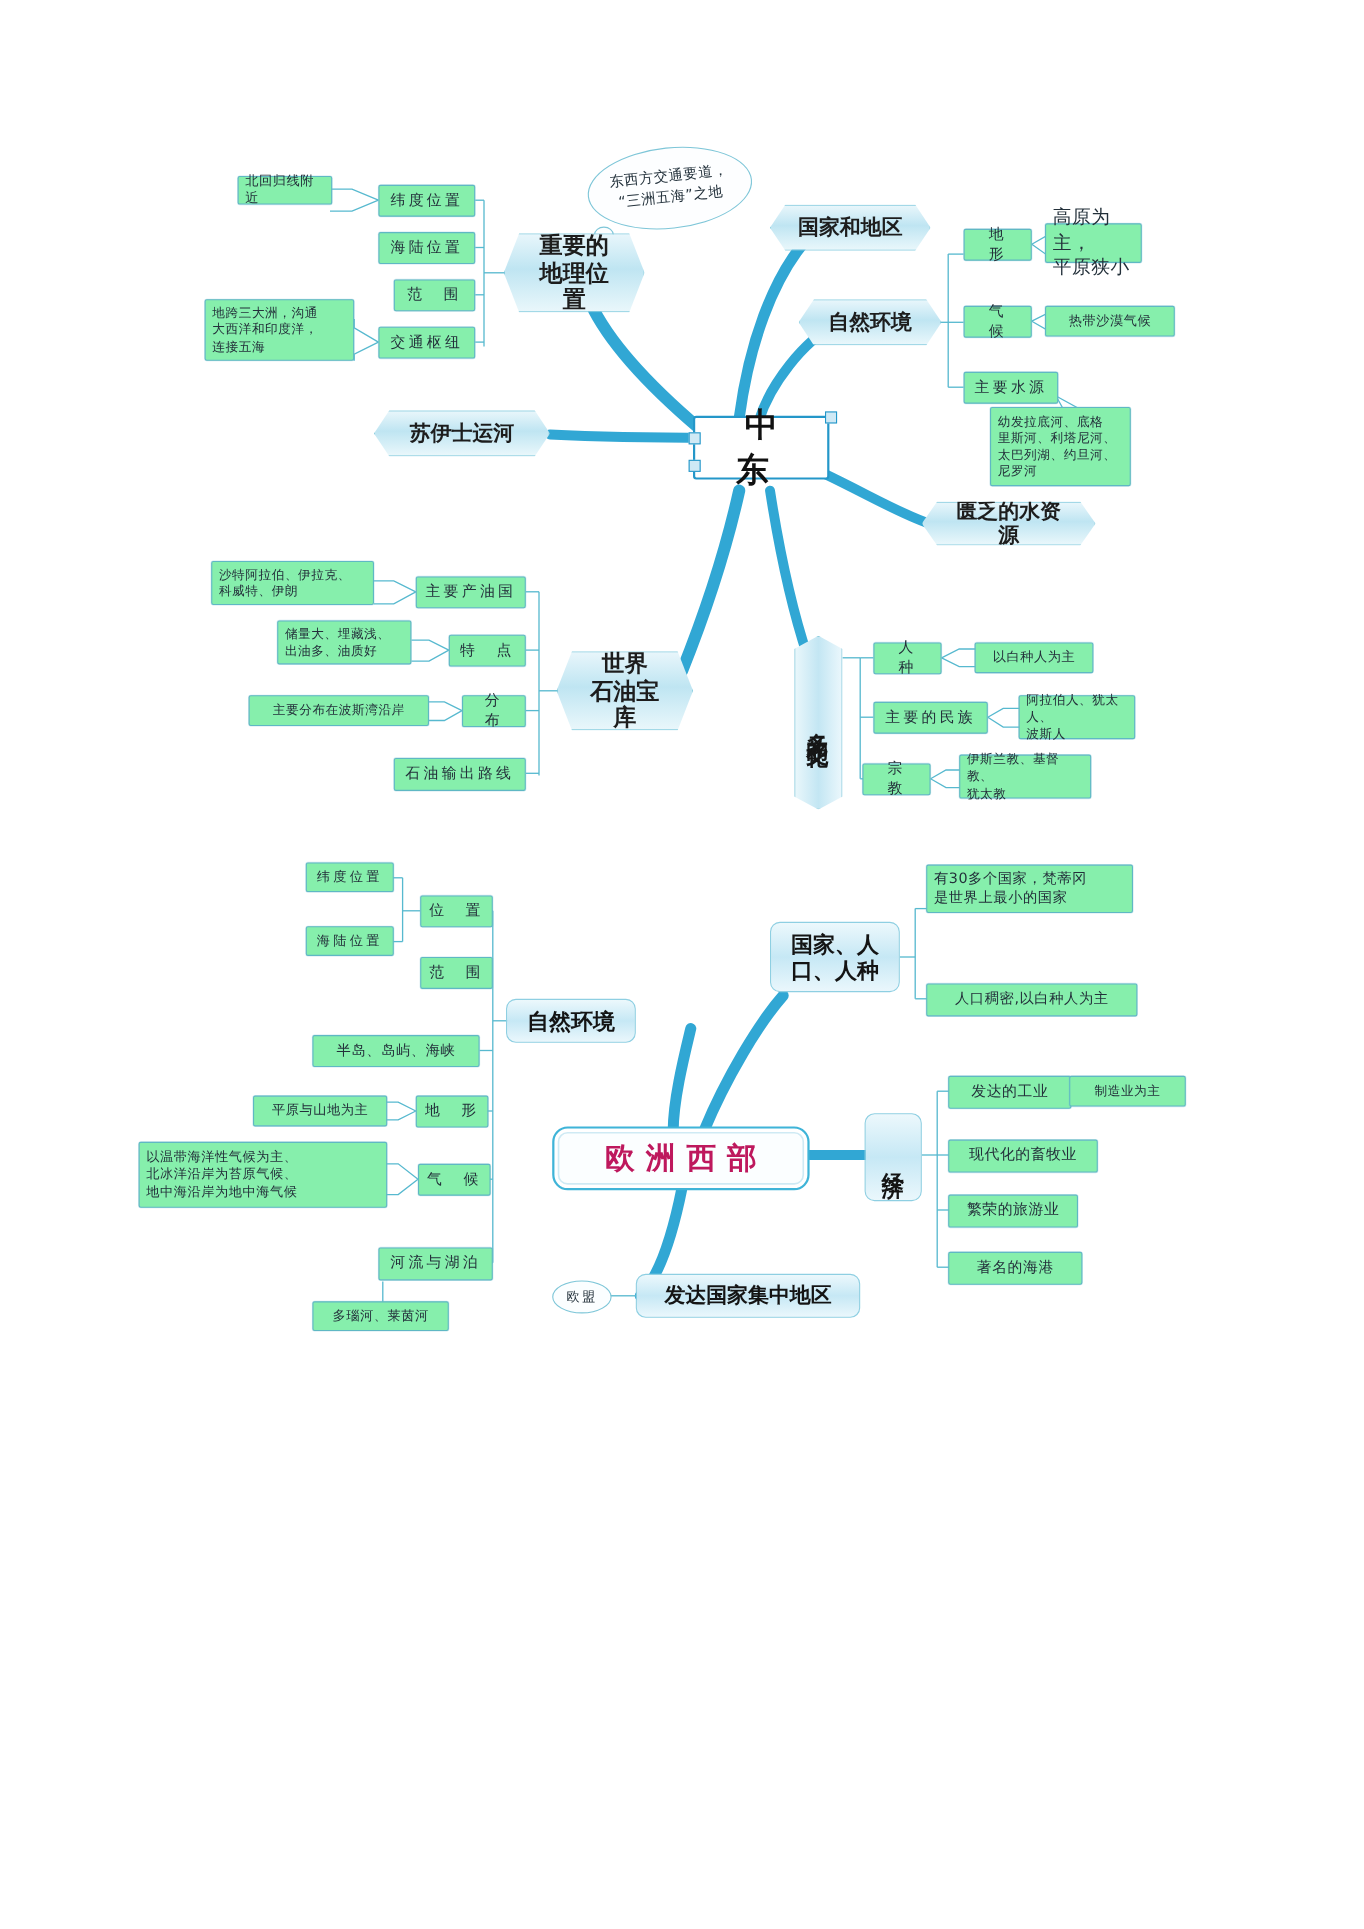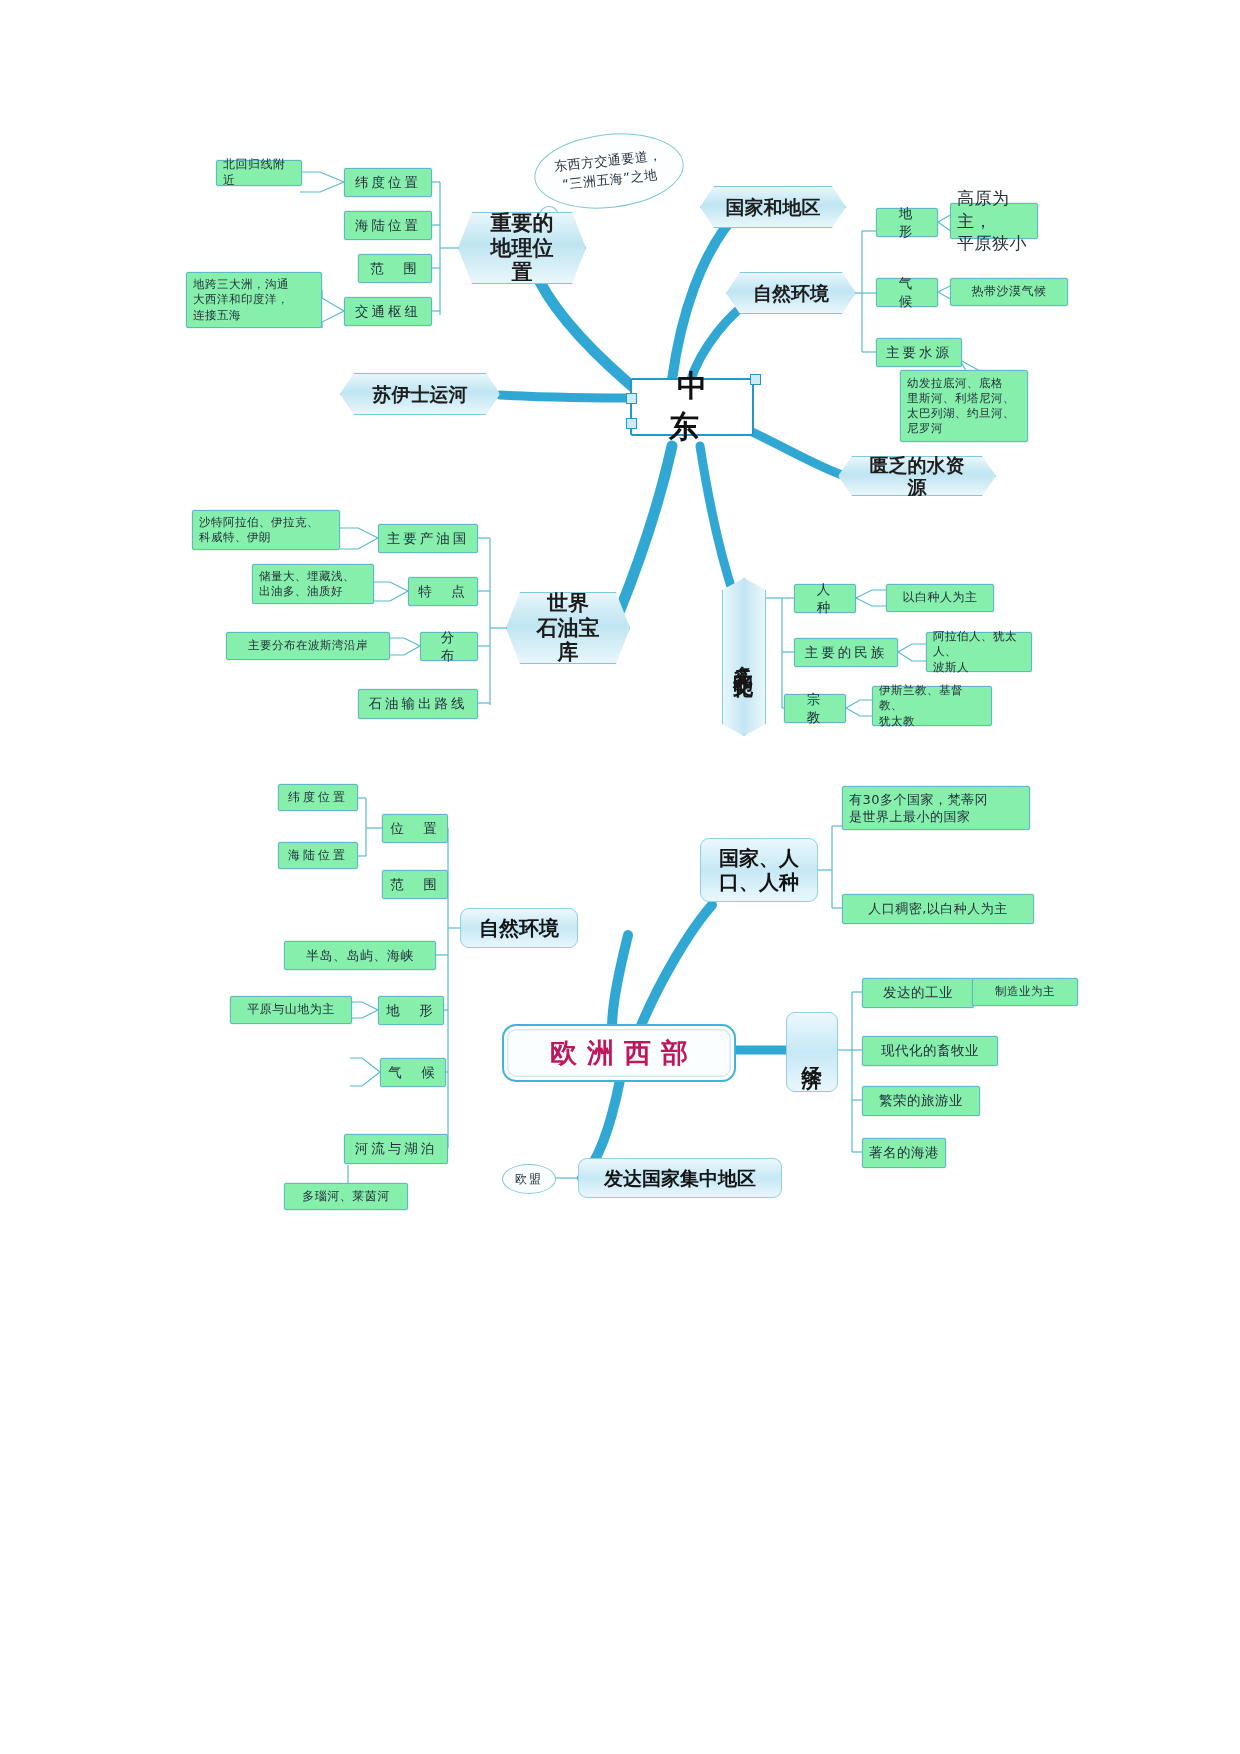--- a/index.html
+++ b/index.html
@@ -384,20 +384,25 @@
   <div class="node leaf wide" style="left:378px;top:996px;width:66px;height:29px;">
     <span>地　形</span>
   </div>
   <div class="node leaf" style="left:230px;top:996px;width:122px;height:28px;font-size:12px;">
     <span>平原与山地为主</span>
   </div>
 
   <div class="node leaf wide" style="left:380px;top:1058px;width:66px;height:29px;">
     <span>气　候</span>
   </div>
+  <div class="node leaf multiline" style="left:126px;top:1038px;width:226px;height:60px;font-size:12px;">
+    <span>以温带海洋性气候为主、
+北冰洋沿岸为苔原气候、
+地中海沿岸为地中海气候</span>
+  </div>
 
   <div class="node leaf wide" style="left:344px;top:1134px;width:104px;height:30px;">
     <span>河流与湖泊</span>
   </div>
   <div class="node leaf" style="left:284px;top:1183px;width:124px;height:27px;font-size:12px;">
     <span>多瑙河、莱茵河</span>
   </div>
 
   <div class="node rrect" style="left:700px;top:838px;width:118px;height:64px;">
     <span>国家、人
@@ -423,21 +428,21 @@
   </div>
 
   <div class="node leaf" style="left:862px;top:1036px;width:136px;height:30px;font-size:13.5px;">
     <span>现代化的畜牧业</span>
   </div>
 
   <div class="node leaf" style="left:862px;top:1086px;width:118px;height:30px;font-size:13.5px;">
     <span>繁荣的旅游业</span>
   </div>
 
-  <div class="node leaf" style="left:862px;top:1138px;width:84px;height:30px;font-size:13.5px;">
+  <div class="node leaf" style="left:862px;top:1138px;width:122px;height:30px;font-size:13.5px;">
     <span>著名的海港</span>
   </div>
 
   <div class="node rrect" style="left:578px;top:1158px;width:204px;height:40px;font-size:19px;">
     <span>发达国家集中地区</span>
   </div>
   <div class="ellipse" style="left:502px;top:1164px;width:52px;height:28px;">
     <span>欧盟</span>
   </div>
 

